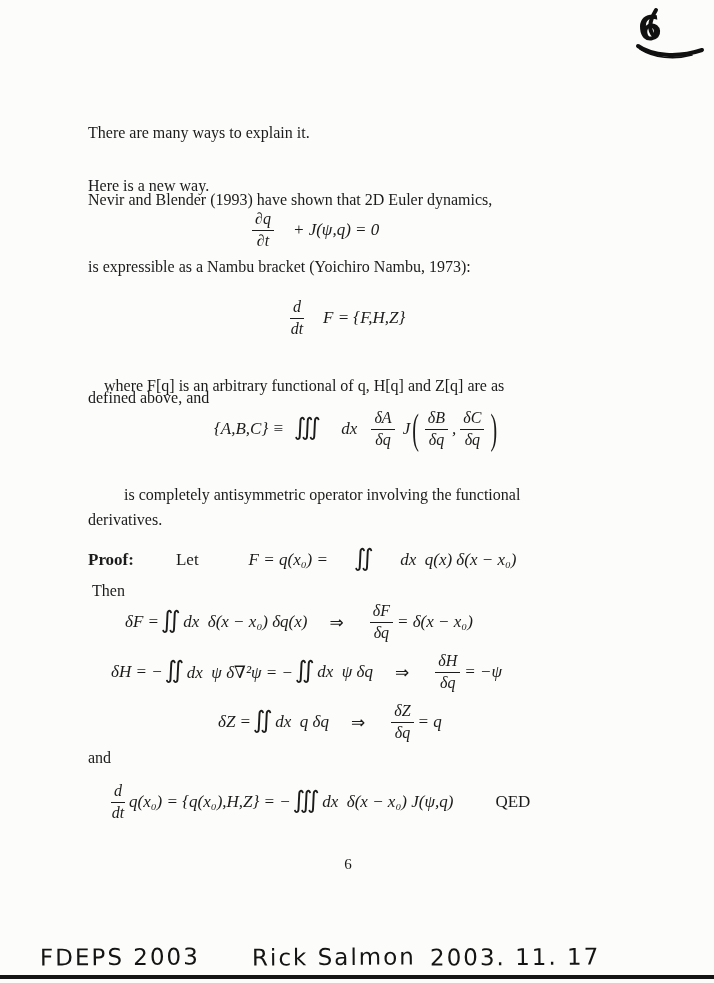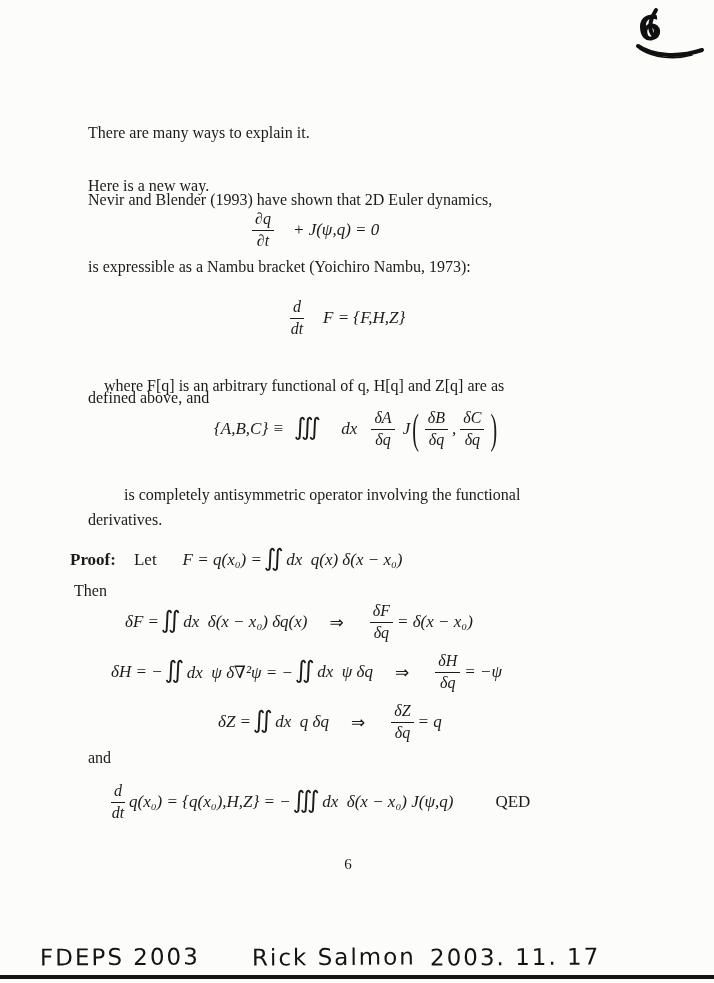--- a/index.html
+++ b/index.html
@@ -94,29 +94,29 @@
     <span class="frac">
       <span class="fnum">δC</span>
       <span class="fden">δq</span>
     </span>
     <span class="bigp">)</span>
   </div>
 
   <div class="txt" style="left:88px;top:482px;margin-left:36px;">is completely antisymmetric operator involving the functional</div>
   <div class="txt" style="left:88px;top:507px;">derivatives.</div>
 
-  <div class="eq" style="left:70px;top:541px;height:38px;">
+  <div class="eq" style="left:88px;top:541px;height:38px;gap:24px;">
     <span class="prooflbl">Proof:</span>
     <span class="letw">Let</span>
     <span>F = q(x₀) =</span>
     <span class="intg">∫∫</span>
     <span>dx&nbsp; q(x) δ(x − x₀)</span>
   </div>
 
-  <div class="txt" style="left:74px;top:578px;">Then</div>
+  <div class="txt" style="left:92px;top:578px;">Then</div>
 
   <div class="eq" style="left:125px;top:597px;height:50px;">
     <span>δF =</span>
     <span class="intg">∫∫</span>
     <span>dx&nbsp; δ(x − x₀) δq(x)</span>
     <span class="arr">⇒</span>
     <span class="frac">
       <span class="fnum">δF</span>
       <span class="fden">δq</span>
     </span>

